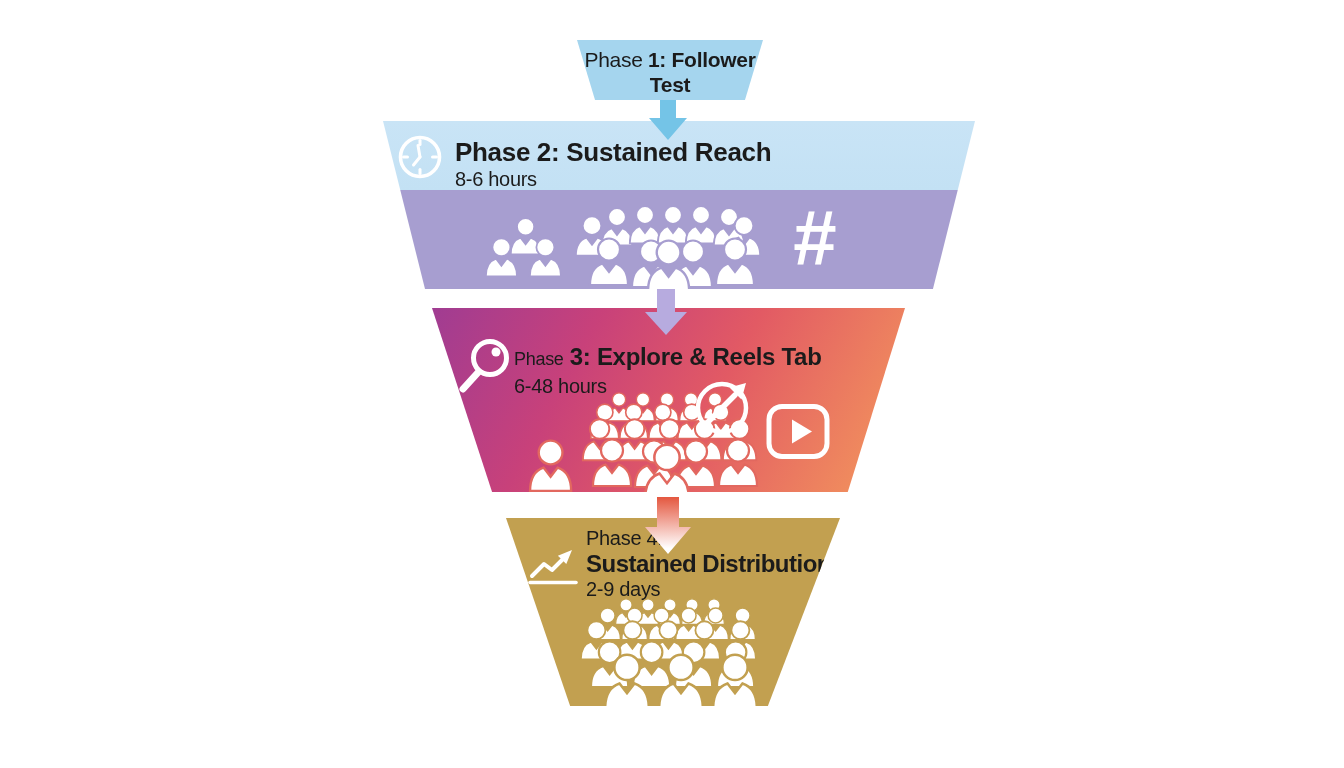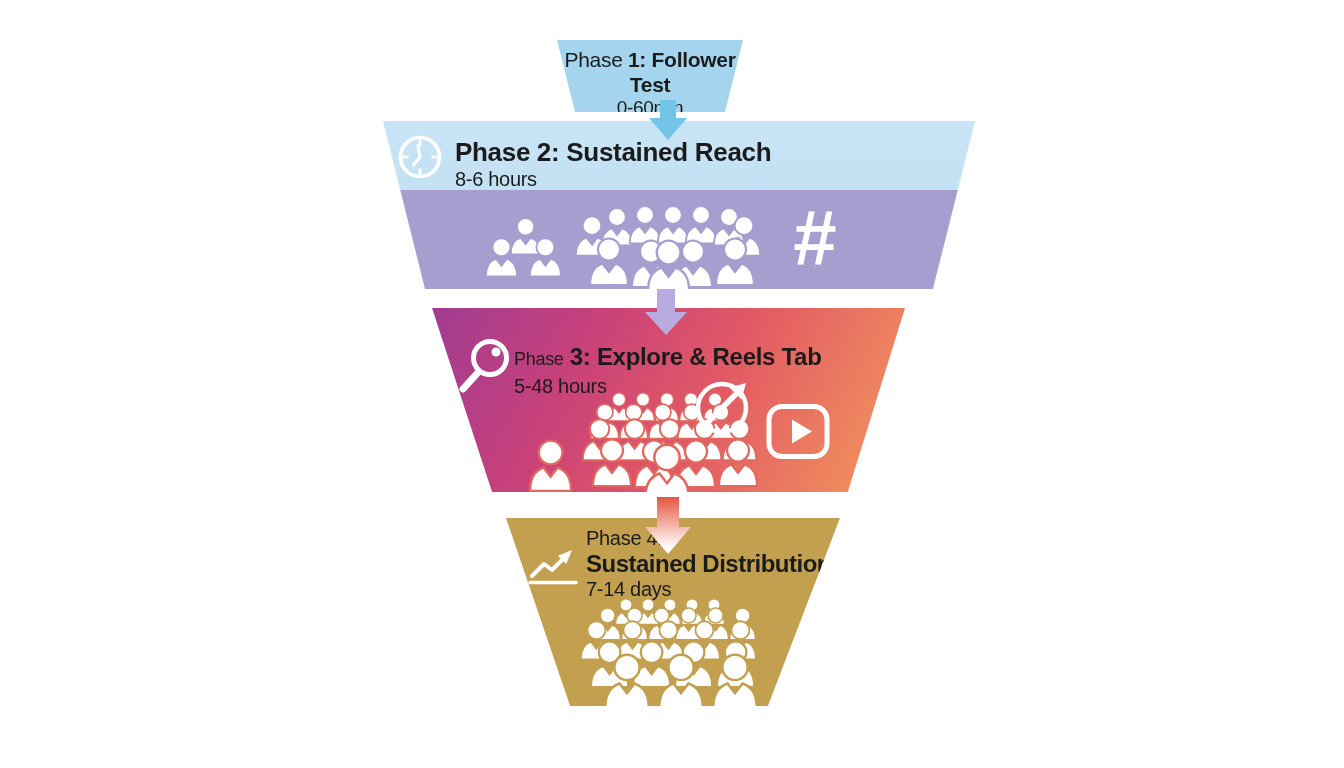--- a/index.html
+++ b/index.html
@@ -6,21 +6,21 @@
   body{
     width:1344px;height:768px;position:relative;overflow:hidden;
     background:#ffffff;
     font-family:"Liberation Sans", sans-serif;
     color:#1b1b1b;
   }
   .stage{position:absolute;inset:0;}
   .phase{position:absolute;}
   
   .p1{
-    left:557px;top:40px;width:186px;height:72px;
+    left:577px;top:40px;width:186px;height:60px;
     background:#a5d5ee;
     clip-path:polygon(0% 0%,100% 0%,90.3% 100%,9.7% 100%);
     text-align:center;
   }
   .p2{
     left:383px;top:121px;width:592px;height:168px;
     background:linear-gradient(180deg,#c9e4f6 0%,#c3e1f4 40.9%,#a79ed0 41.1%,#a79ed0 100%);
     clip-path:polygon(0% 0%,100% 0%,92.9% 100%,7.1% 100%);
   }
   .p3{
@@ -131,21 +131,21 @@
   <div class="phase p3">
     <svg class="icon" style="left:22px;top:26px" width="56" height="60" viewBox="0 0 56 60">
       <g fill="none" stroke="#ffffff" stroke-linecap="round">
         <circle cx="36" cy="24" r="16.5" stroke-width="5"></circle>
         <line x1="24" y1="38.5" x2="9" y2="55" stroke-width="7"></line>
       </g>
       <circle cx="42" cy="18" r="4.5" fill="#ffffff"></circle>
     </svg>
     <div class="ptext p3text">
       <div class="title"><span class="pre-sm">Phase</span><span class="gap">3: Explore &amp; Reels Tab</span></div>
-      <div class="dur">5-48 hours</div>
+      <div class="dur">6-48 hours</div>
     </div>
     <svg class="icon crowd p3crowd" style="left:96px;top:130px" width="46" height="54" viewBox="0 0 46 54">
       <use href="#person" transform="translate(1,1) scale(1.08)"></use>
     </svg>
     <svg class="icon crowd p3crowd" style="left:140px;top:84px" width="190" height="106" viewBox="0 0 190 106">
       <use href="#person" transform="translate(35,0) scale(0.6)"></use>
       <use href="#person" transform="translate(59,0) scale(0.6)"></use>
       <use href="#person" transform="translate(83,0) scale(0.6)"></use>
       <use href="#person" transform="translate(107,0) scale(0.6)"></use>
       <use href="#person" transform="translate(131,0) scale(0.6)"></use>
@@ -180,21 +180,21 @@
     <svg class="icon" style="left:24px;top:28px" width="50" height="40" viewBox="0 0 50 40">
       <g fill="none" stroke="#ffffff" stroke-linecap="round" stroke-linejoin="round">
         <polyline points="2,30 14,18 22,24 33,13" stroke-width="4"></polyline>
         <line x1="0" y1="36.5" x2="46" y2="36.5" stroke-width="3.6"></line>
       </g>
       <polygon points="42,4 36.3,18.1 27.9,9.7" fill="#ffffff"></polygon>
     </svg>
     <div class="ptext p4text">
       <div class="pre-line">Phase 4.</div>
       <div class="title">Sustained Distribution</div>
-      <div class="dur">7-14 days</div>
+      <div class="dur">2-9 days</div>
     </div>
     <svg class="icon crowd p4crowd" style="left:62px;top:80px" width="196" height="110" viewBox="0 0 196 110">
       <use href="#person" transform="translate(47,0) scale(0.55)"></use>
       <use href="#person" transform="translate(69,0) scale(0.55)"></use>
       <use href="#person" transform="translate(91,0) scale(0.55)"></use>
       <use href="#person" transform="translate(113,0) scale(0.55)"></use>
       <use href="#person" transform="translate(135,0) scale(0.55)"></use>
       <use href="#person" transform="translate(26,9) scale(0.68)"></use>
       <use href="#person" transform="translate(53,9) scale(0.68)"></use>
       <use href="#person" transform="translate(80,9) scale(0.68)"></use>

